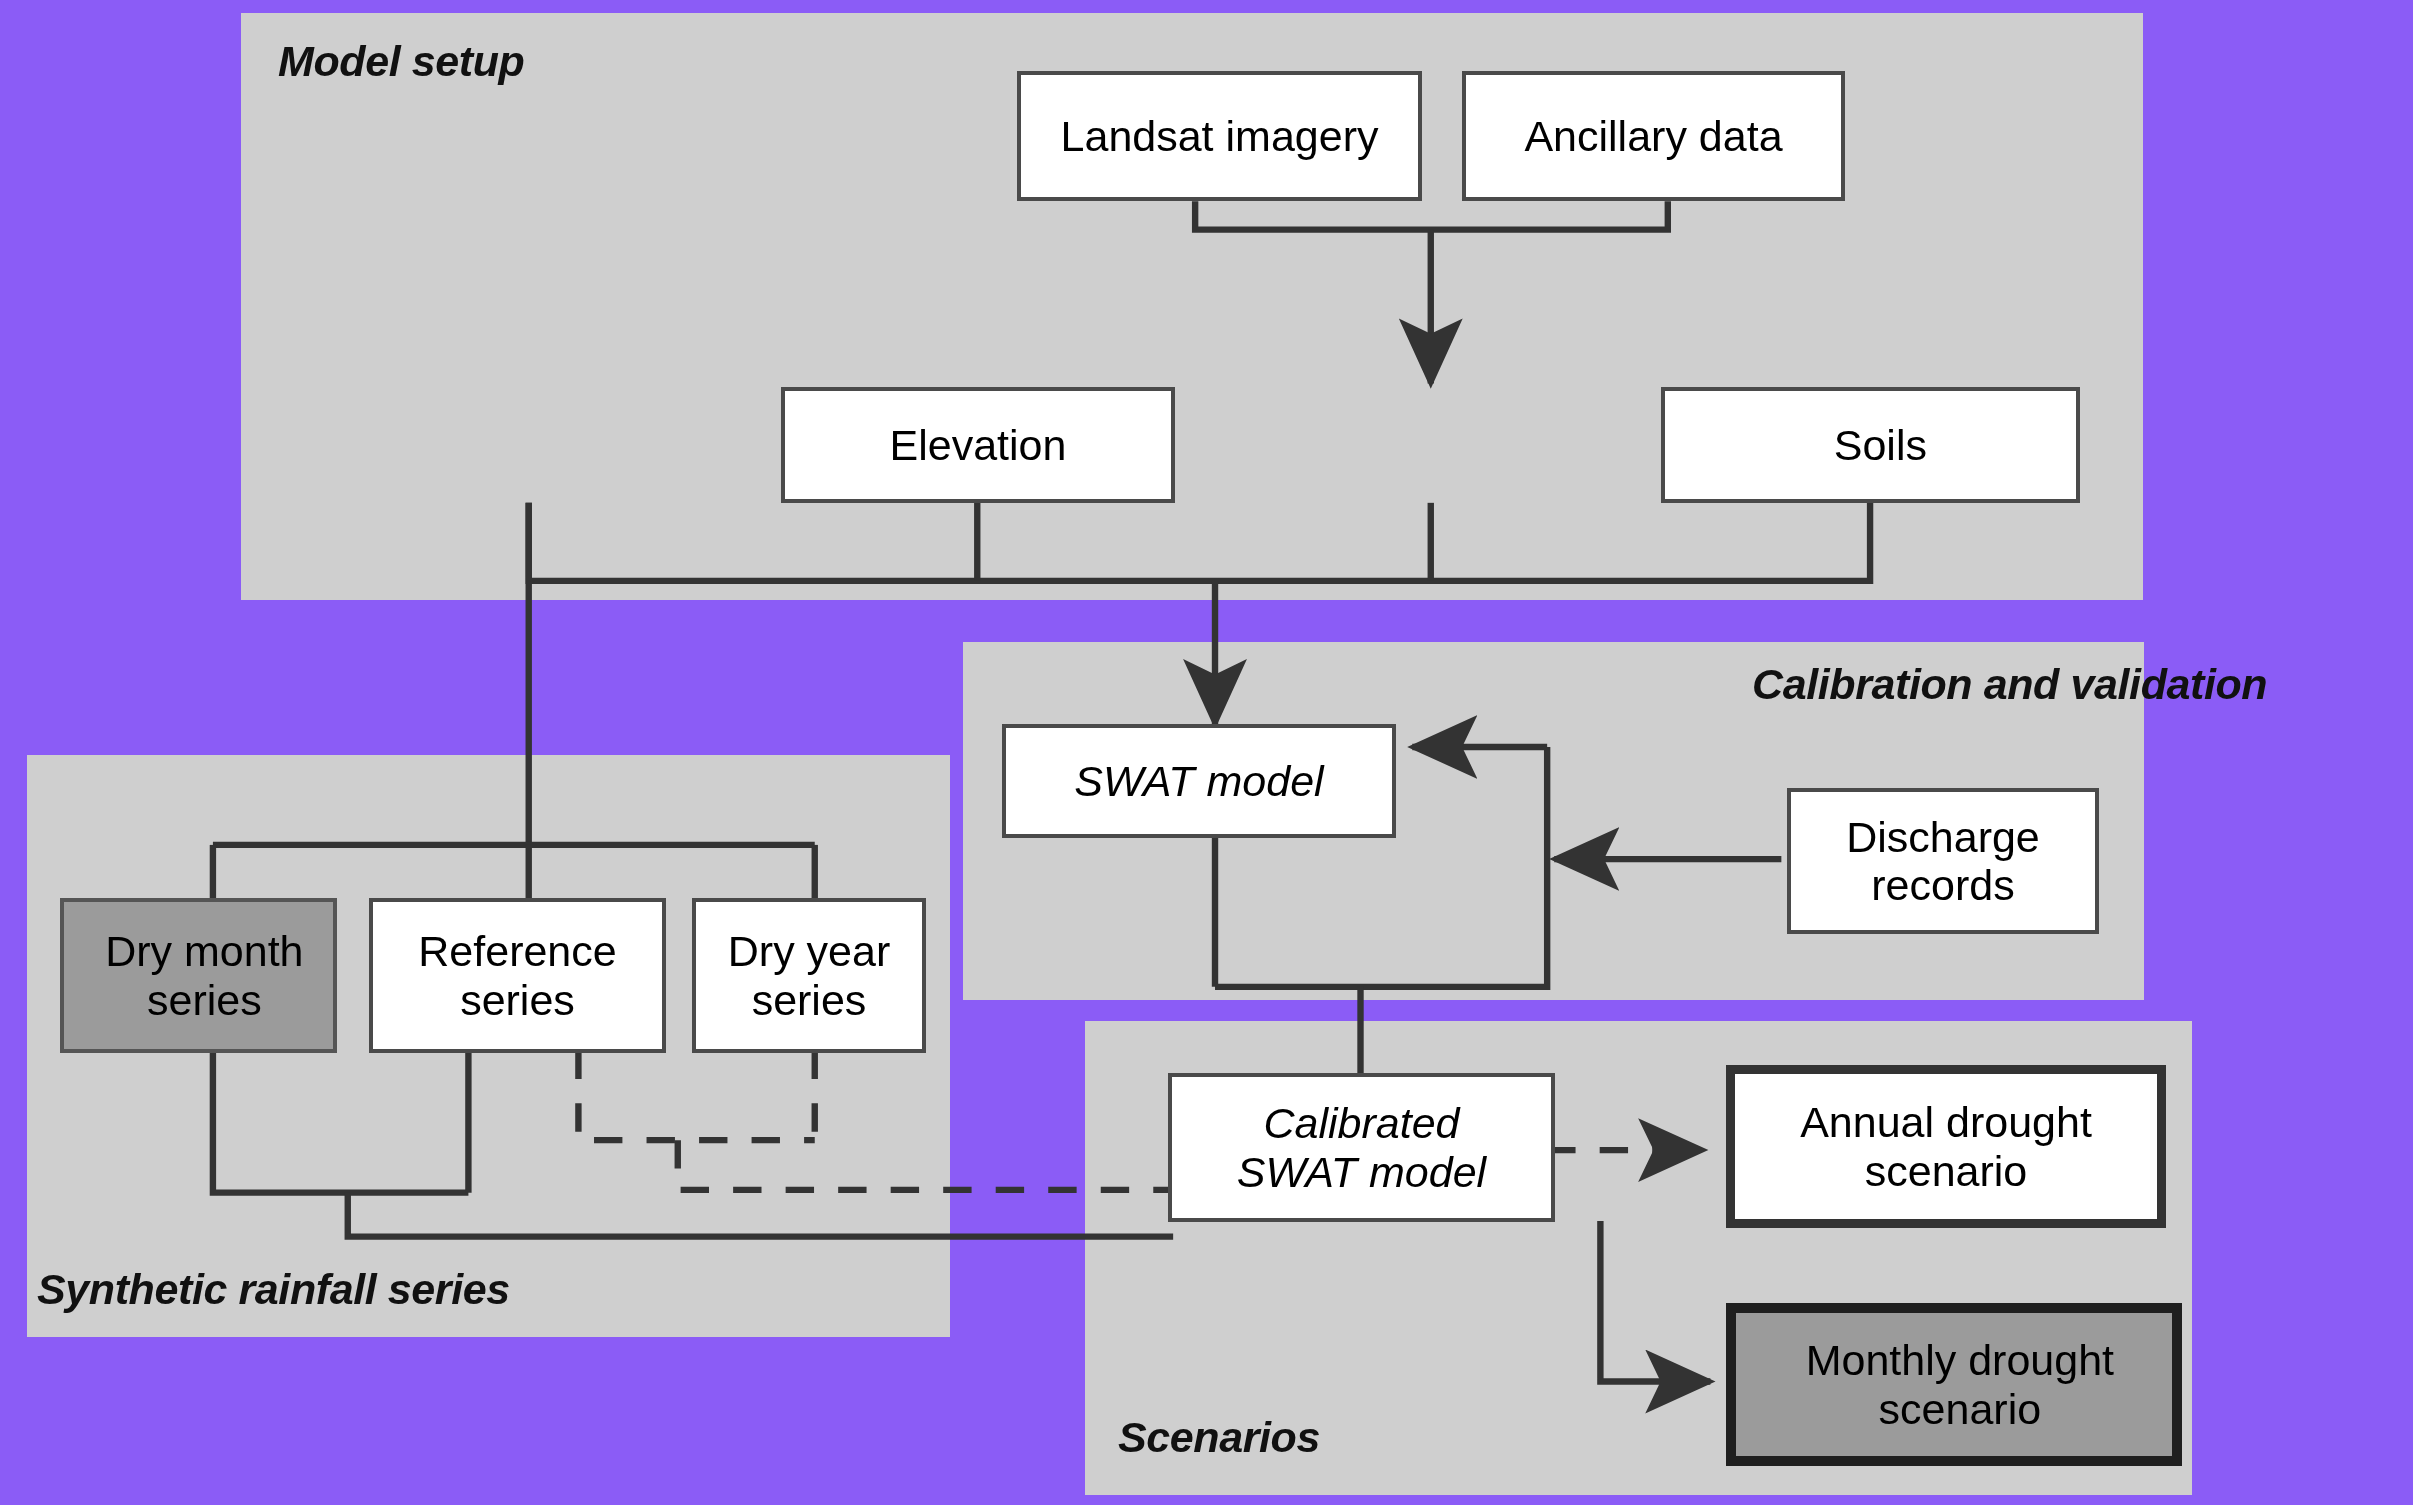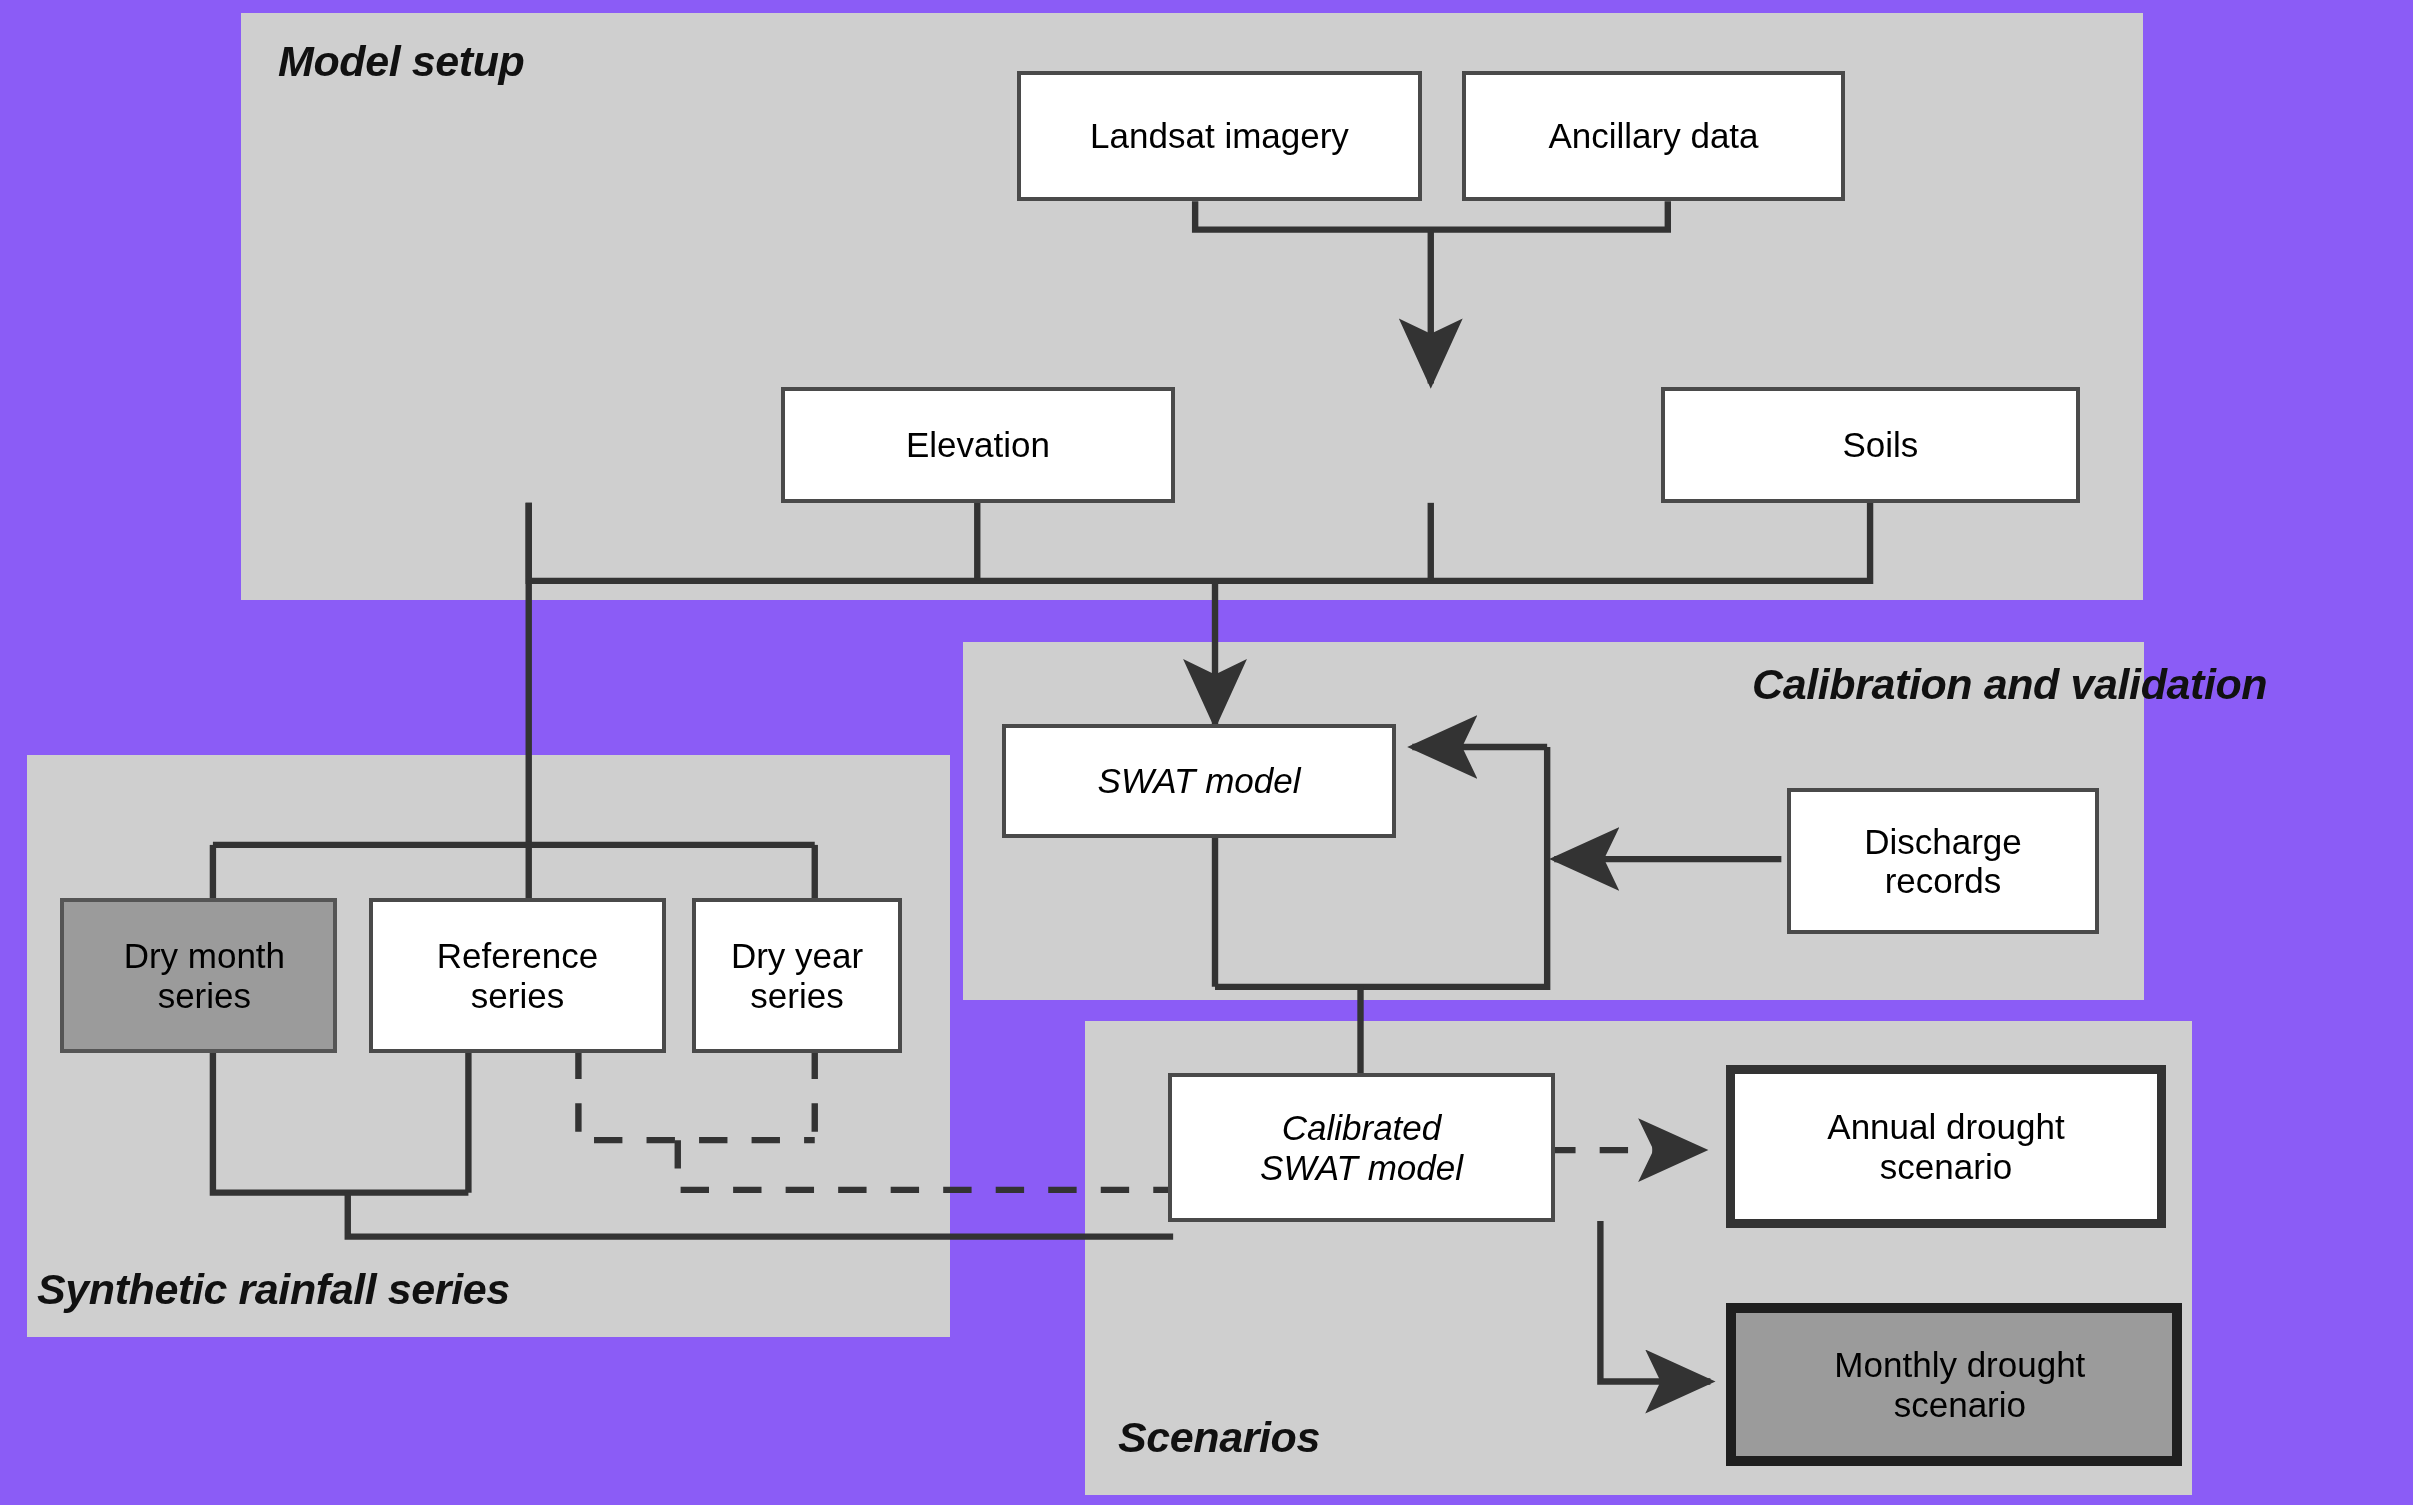--- a/index.html
+++ b/index.html
@@ -9,21 +9,21 @@
   svg#flow{position:absolute;top:0;left:0;width:2413px;height:1506px;}
 
   .panel{position:absolute;background:#cfcfcf;}
   .panel-label{position:absolute;font-style:italic;font-weight:bold;
                color:#111;white-space:nowrap;font-size:43px;
                letter-spacing:-0.4px;}
 
   .node{position:absolute;box-sizing:border-box;display:flex;
         align-items:center;justify-content:center;text-align:center;
         color:#000;line-height:1.12;background:#ffffff;
-        border:4.3px solid #4a4a4a;font-size:35px;padding:1.4px 4.3px;}
+        border:4.3px solid #4a4a4a;font-size:43px;padding:1.4px 4.3px;}
   .node.italic{font-style:italic;}
   .node.gray{background:#9b9b9b;border-color:#555555;padding-left:16px;}
   .node.thick{border-width:9.2px;border-color:#333333;}
   .node.thick.gray{background:#9b9b9b;border-color:#1f1f1f;border-width:10.6px;}
 </style>
 </head>
 <body>
 
 <div id="stage">
 
@@ -95,21 +95,21 @@
 
   <div class="node" style="left:1787px;top:788px;width:312px;height:146px;white-space:pre-line;">Discharge
 records</div>
 
   <div class="node gray" style="left:60px;top:898px;width:277px;height:155px;white-space:pre-line;">Dry month
 series</div>
 
   <div class="node" style="left:369px;top:898px;width:297px;height:155px;white-space:pre-line;">Reference
 series</div>
 
-  <div class="node" style="left:692px;top:898px;width:210px;height:155px;white-space:pre-line;">Dry year
+  <div class="node" style="left:692px;top:898px;width:234px;height:155px;white-space:pre-line;">Dry year
 series</div>
 
   <div class="node italic" style="left:1168px;top:1073px;width:387px;height:149px;white-space:pre-line;">Calibrated
 SWAT model</div>
 
   <div class="node thick" style="left:1726px;top:1065px;width:440px;height:163px;white-space:pre-line;">Annual drought
 scenario</div>
 
   <div class="node thick gray" style="left:1726px;top:1303px;width:456px;height:163px;white-space:pre-line;">Monthly drought
 scenario</div>

